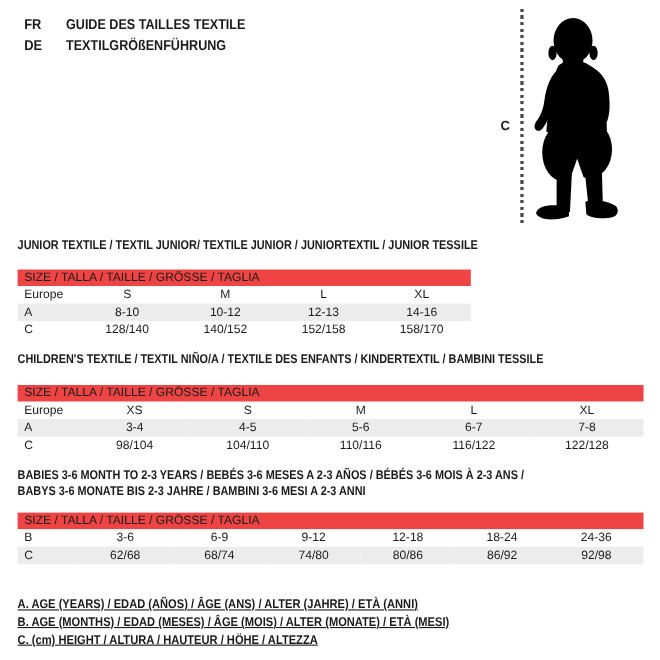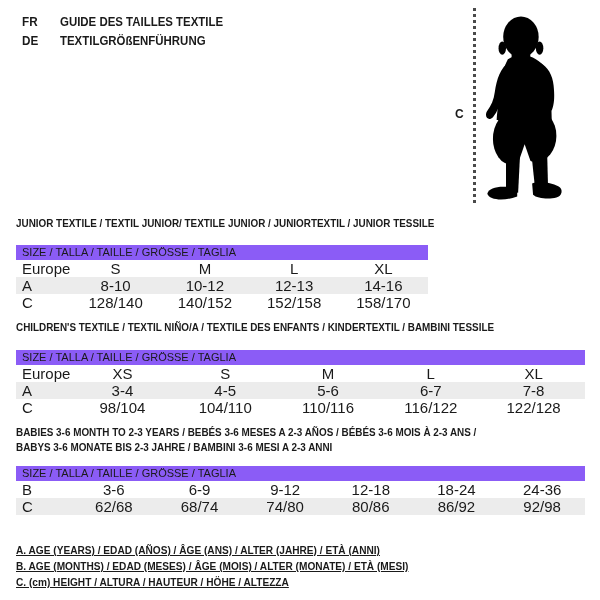--- a/index.html
+++ b/index.html
@@ -35,27 +35,27 @@
   }
   .baby-svg { position: absolute; left: 478px; top: 4px; }
   
   .section-title {
     position: absolute; left: 16px;
     font-weight: bold; font-size: 11.5px; line-height: 15px; white-space: nowrap;
     transform: scaleX(0.86); transform-origin: 0 0;
   }
   .table-wrap { position: absolute; left: 16px; }
   .size-bar {
-    height: 15px; line-height: 15px; background: #8b5cf6;
+    height: 15px; line-height: 15px; background: #ef4444;
     font-size: 11px; padding-left: 6px; color: #1a1a1a; white-space: nowrap;
     overflow: hidden;
   }
   table.size-table { border-collapse: collapse; table-layout: fixed; width: 100%; }
   table.size-table td {
-    height: 16px; font-size: 15px; text-align: center; vertical-align: middle;
+    height: 16px; font-size: 11px; text-align: center; vertical-align: middle;
     white-space: nowrap; padding: 0;
   }
   table.size-table td.row-label { text-align: left; padding-left: 6px; }
   table.size-table tr.shaded { background: #ececec; }
   
   .footnotes { position: absolute; left: 16px; top: 542px; text-decoration: underline; }
   .footnote-line {
     font-weight: bold; font-size: 11.5px; line-height: 16px; white-space: nowrap;
     transform: scaleX(0.88); transform-origin: 0 50%;
   }

